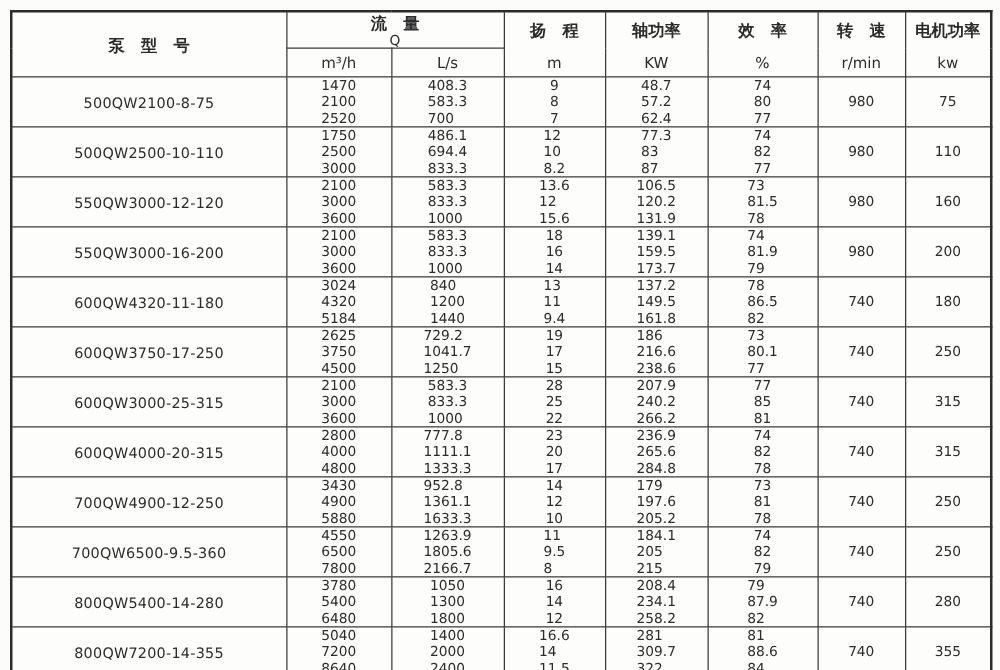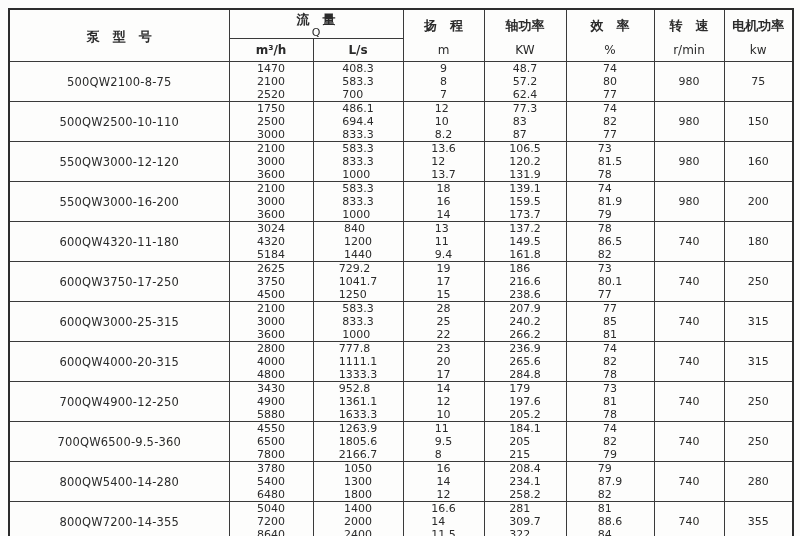--- a/index.html
+++ b/index.html
@@ -12,21 +12,21 @@
   table{
     border-collapse:collapse;table-layout:fixed;width:784px;
     border:2px solid #2c2c2c;background:#fdfdfc;
   }
   th,td{border:1px solid #3a3a3a;padding:0;text-align:center;vertical-align:middle;}
   thead th{font-weight:bold;margin-top:24px;}
   .hname{font-size:13px;font-weight:bold;line-height:15px;margin-top:3px;}
   .hunit{font-size:12px;font-weight:normal;line-height:14px;margin-top:10px;}
   .hflow .hname{margin-top:2px;}
   .hq{font-size:11px;font-weight:normal;line-height:11px;}
-  .subrow th{height:22px;font-weight:bold;font-size:12px;}
+  .subrow th{height:22px;font-weight:normal;font-size:12px;}
   tbody td{height:39px;font-size:11px;}
   .v{display:inline-block;text-align:left;white-space:pre-line;line-height:13px;}
   td.model{font-size:11.5px;letter-spacing:0.2px;margin-left:33px;}
   col.c-model{width:220px;} col.c-m3h{width:84px;} col.c-ls{width:90px;}
   col.c-head{width:81px;} col.c-shaft{width:82px;} col.c-eff{width:88px;}
   col.c-speed{width:70px;} col.c-motor{width:69px;}
 </style>
 </head>
 <body>
 
@@ -107,33 +107,33 @@
       <td><span class="v">12
 10
 8.2</span></td>
       <td><span class="v">77.3
 83
 87</span></td>
       <td><span class="v">74
 82
 77</span></td>
       <td><span class="v">980</span></td>
-      <td><span class="v">150</span></td>
+      <td><span class="v">110</span></td>
     </tr>
     <tr>
       <td class="model"><span class="v">550QW3000-12-120</span></td>
       <td><span class="v">2100
 3000
 3600</span></td>
       <td><span class="v">583.3
 833.3
 1000</span></td>
       <td><span class="v">13.6
 12
-13.7</span></td>
+15.6</span></td>
       <td><span class="v">106.5
 120.2
 131.9</span></td>
       <td><span class="v">73
 81.5
 78</span></td>
       <td><span class="v">980</span></td>
       <td><span class="v">160</span></td>
     </tr>
     <tr>

